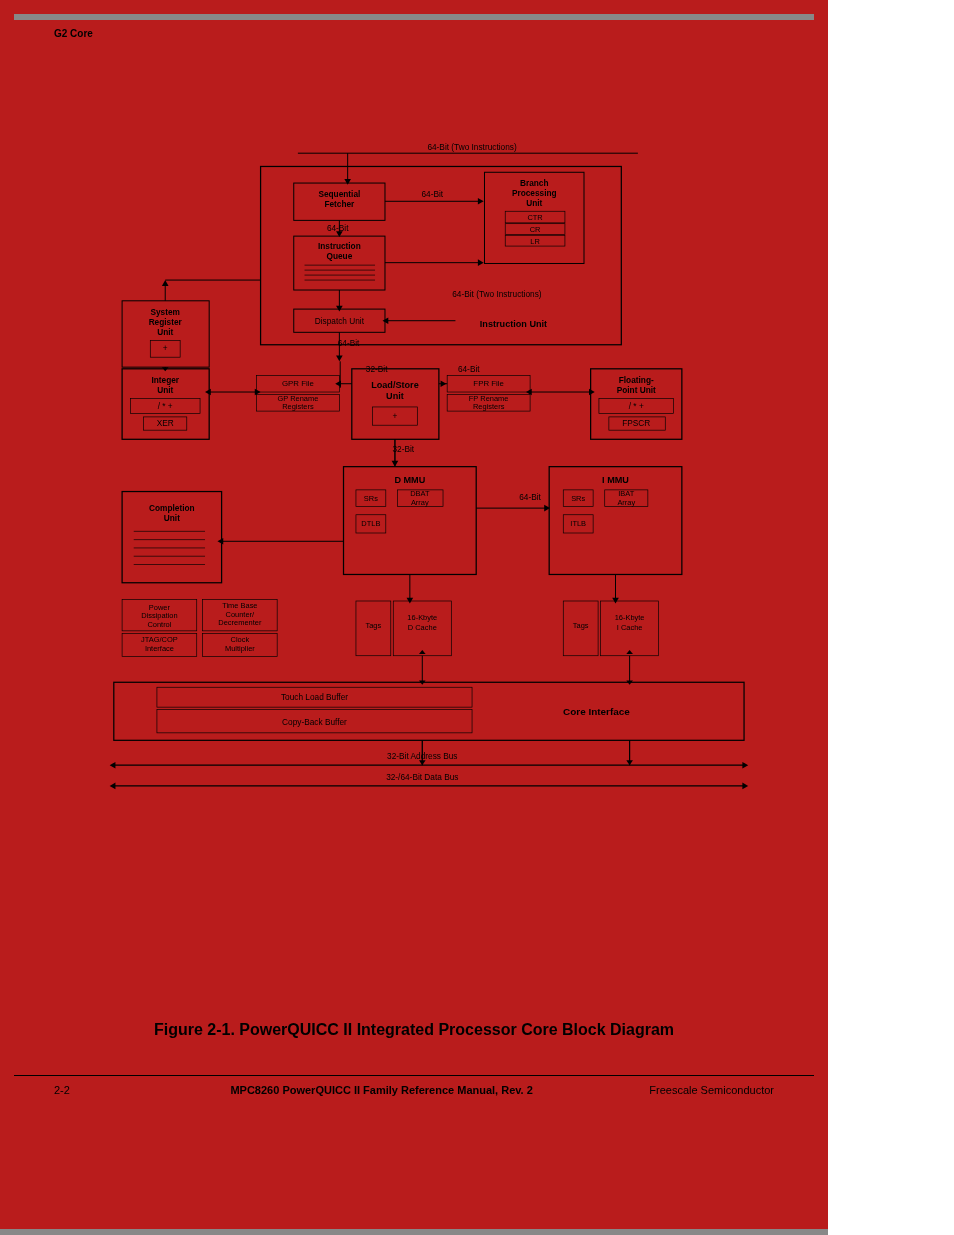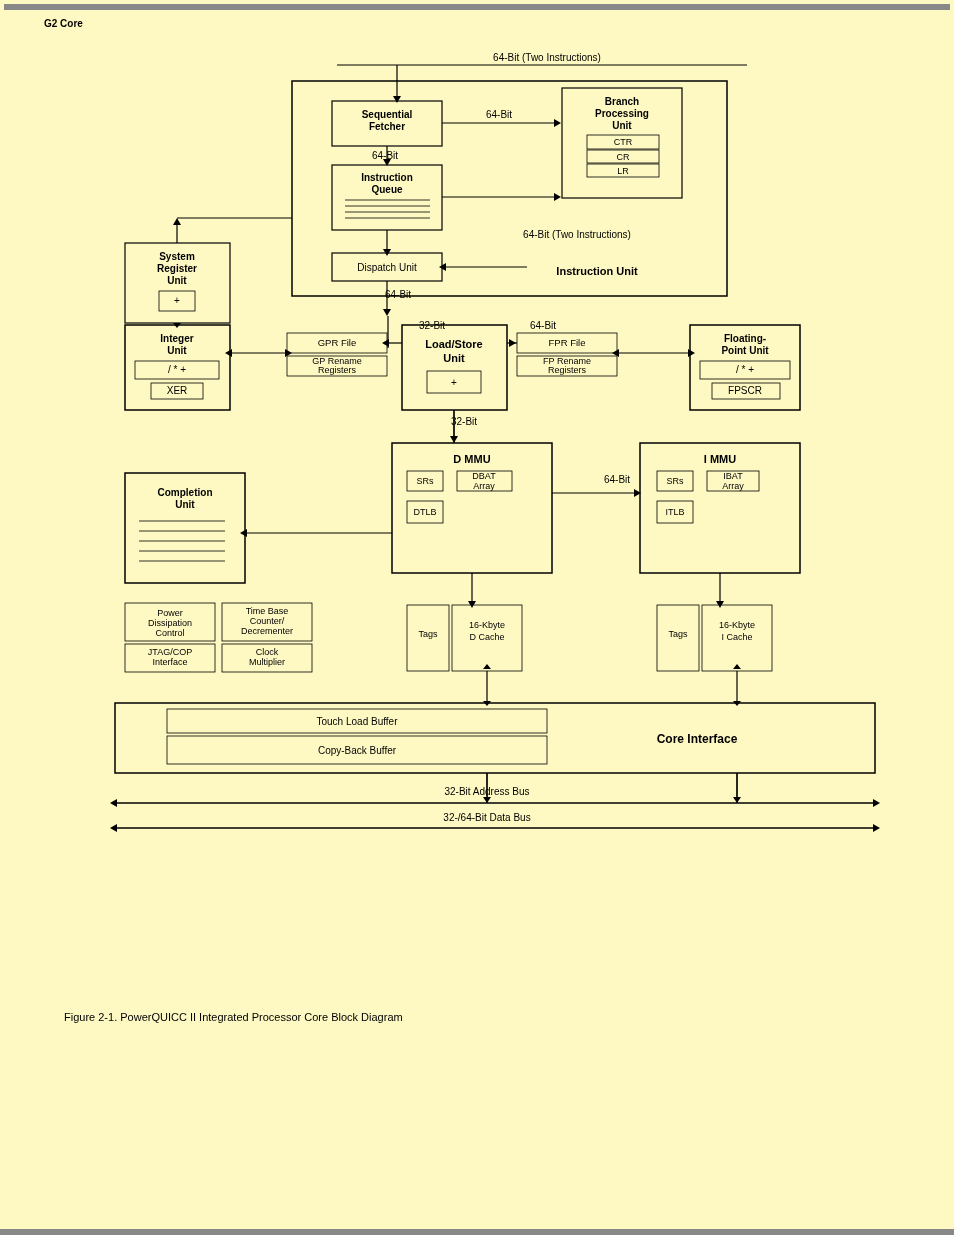--- a/index.html
+++ b/index.html
@@ -6,25 +6,25 @@
     body {
       background: #fff;
       font-family: Arial, Helvetica, sans-serif;
       font-size: 11px;
       color: #000;
       width: 954px;
       min-height: 1235px;
     }
 
     .page {
-      width: 954px;
+      width: 828px;
       min-height: 1235px;
-      background: #fef9c3;
+      background: #b91c1c;
       position: relative;
-      padding: 4px;
+      padding: 14px;
     }
 
     .top-bar {
       width: 100%;
       height: 6px;
       background: #888;
     }
 
     .header {
       padding: 8px 40px 4px 40px;
@@ -38,22 +38,23 @@
     }
 
     .diagram-svg-wrapper {
       width: 100%;
       display: flex;
       justify-content: center;
       text-align: center;
     }
 
     .figure-caption {
-      font-size: 11px;
-      font-weight: normal;
+      text-align: center;
+      font-size: 16px;
+      font-weight: bold;
       margin: 8px 0 16px 0;
     }
 
     .footer-bar {
       border-top: 1px solid #000;
       padding: 8px 40px;
       display: flex;
       justify-content: space-between;
       align-items: center;
       margin-top: 10px;
@@ -354,15 +355,20 @@
         <line x1="670" y1="730" x2="670" y2="760" stroke="#000" stroke-width="1.2"></line>
 
       </svg>
     </div>
 
     <div class="figure-caption">
       <span>Figure 2-1. PowerQUICC II Integrated Processor Core Block Diagram</span>
     </div>
   </div>
 
+  <div class="footer-bar">
+    <div class="footer-left">2-2</div>
+    <div class="footer-center">MPC8260 PowerQUICC II Family Reference Manual, Rev. 2</div>
+    <div class="footer-right">Freescale Semiconductor</div>
+  </div>
 
   <div class="bottom-bar"></div>
 </div>
 
 </body></html>

